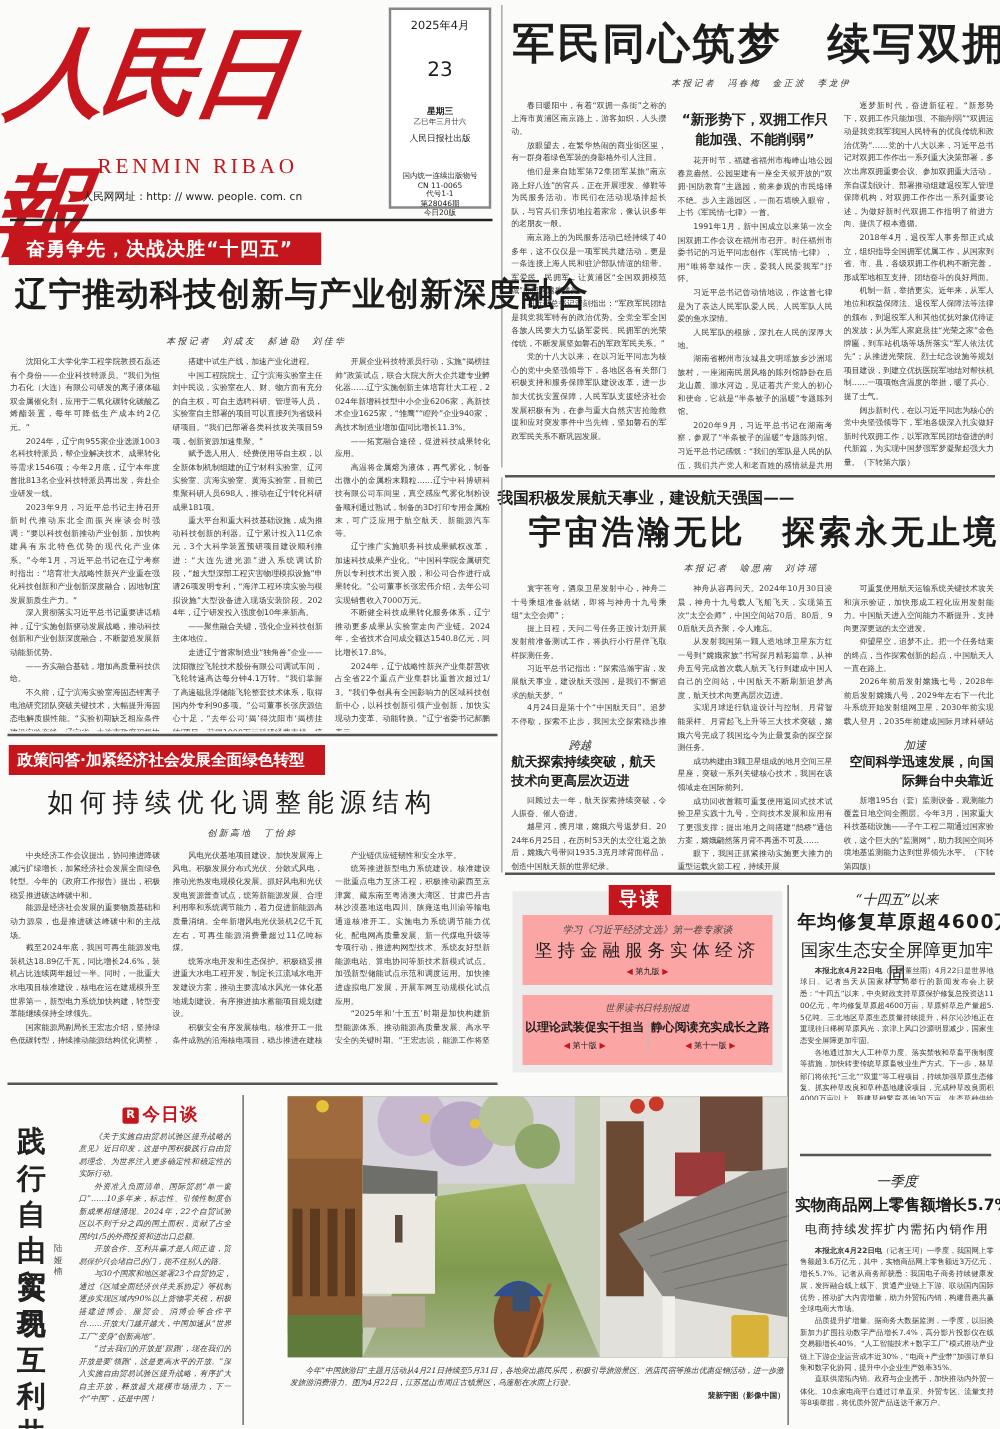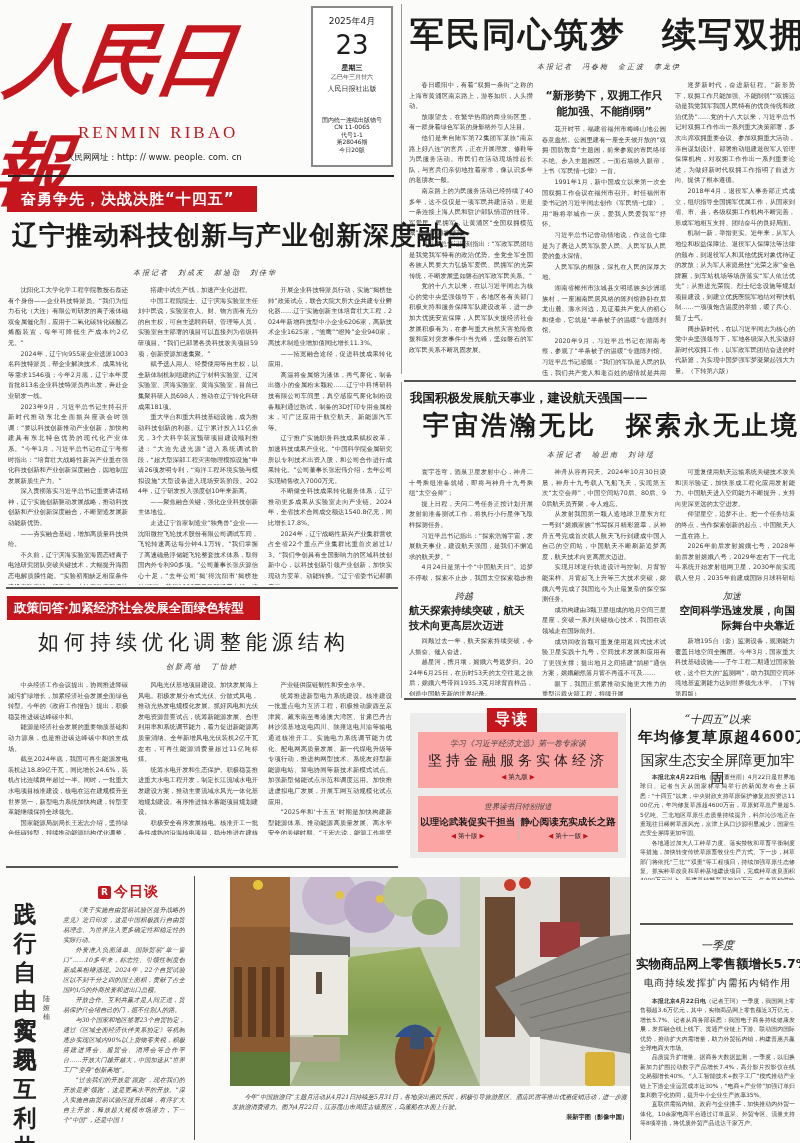--- a/index.html
+++ b/index.html
@@ -6,21 +6,21 @@
 html,body{width:800px;height:1143px;background:#fbfbf9;overflow:hidden}
 body{position:relative;font-family:"DejaVu Sans","Liberation Sans",sans-serif;color:#1d1d1d}
 .abs{position:absolute}
 .serif{font-family:"DejaVu Serif","Liberation Serif",serif}
 .mast-title{left:8px;top:4px;width:285px;height:110px;color:#c4161c;font-family:"DejaVu Serif","Liberation Serif",serif;font-size:78px;font-style:italic;font-weight:bold;letter-spacing:-4px;line-height:110px;transform:skewX(-8deg)}
 .mast-en{left:78px;top:123px;color:#c4161c;font-size:17px;letter-spacing:3px;font-family:"Liberation Serif",serif}
 .mast-url{left:66px;top:152px;font-size:8.5px;color:#222}
 .datebox{left:311px;top:6px;width:82px;height:161px;border:2px solid #888;background:#fff;text-align:center;padding-top:8px}
 .datebox div{line-height:1.25}
 .d-ym{font-size:9px}
-.d-day{font-size:26px;margin:2px 0}
+.d-day{font-size:16px;margin:19px 0}
 .d-wk{font-size:7px;font-weight:bold}
 .d-lunar{font-size:6px;color:#444;margin-bottom:5px}
 .d-pub{font-size:7px;margin-bottom:22px}
 .d-small{font-size:6px}
 .mast-rule{left:8px;top:175px;width:386px;height:2px;background:#222}
 .vrule{width:1px;background:#999}
 .hrule2{height:2px;background:#555}
 .lead-title{left:410px;top:12px;font-size:34px;font-weight:bold;letter-spacing:2px;white-space:nowrap}
 .byline{font-size:7px;color:#333;font-style:italic;letter-spacing:2px;font-family:"Liberation Serif",serif}
 .col{font-size:6.3px;line-height:10.6px;color:#3b3b3b;text-align:justify;overflow:hidden;word-break:break-all}
@@ -109,21 +109,21 @@
 <div class="abs col" style="left:268px;top:285px;width:124px;height:300px">
   <p>开展企业科技特派员行动，实施“揭榜挂帅”政策试点，联合大院大所大企共建专业孵化器……辽宁实施创新主体培育壮大工程，2024年新增科技型中小企业6206家，高新技术企业1625家，“雏鹰”“瞪羚”企业940家，高技术制造业增加值同比增长11.3%。</p>
     <p>——拓宽融合途径，促进科技成果转化应用。</p>
     <p>高温将金属熔为液体，再气雾化，制备出微小的金属粉末颗粒……辽宁中科博研科技有限公司车间里，真空感应气雾化制粉设备顺利通过熟试，制备的3D打印专用金属粉末，可广泛应用于航空航天、新能源汽车等。</p>
     <p>辽宁推广实施职务科技成果赋权改革，加速科技成果产业化。“中国科学院金属研究所以专利技术出资入股，和公司合作进行成果转化。”公司董事长张宏伟介绍，去年公司实现销售收入7000万元。</p>
     <p>不断健全科技成果转化服务体系，辽宁推动更多成果从实验室走向产业链。2024年，全省技术合同成交额达1540.8亿元，同比增长17.8%。</p>
     <p>2024年，辽宁战略性新兴产业集群营收占全省22个重点产业集群比重首次超过1/3。“我们争创具有全国影响力的区域科技创新中心，以科技创新引领产业创新，加快实现动力变革、动能转换。”辽宁省委书记郝鹏表示。</p>
 </div>
 <div class="abs hrule2" style="left:6px;top:587px;width:392px"></div>
 
-<div class="abs" style="left:410px;top:390px;font-size:12.5px;font-weight:bold;white-space:nowrap">我国积极发展航天事业，建设航天强国——</div>
+<div class="abs" style="left:398px;top:390px;font-size:12.5px;font-weight:bold;white-space:nowrap">我国积极发展航天事业，建设航天强国——</div>
 <div class="abs serif" style="left:423px;top:408px;font-size:26px;letter-spacing:3px;white-space:nowrap;font-weight:bold">宇宙浩瀚无比　探索永无止境</div>
 <div class="abs byline" style="left:547px;top:450px">本报记者　喻思南　刘诗瑶</div>
 
 <div class="abs col" style="left:409px;top:467px;width:124px;height:117px">
   <p>寰宇苍穹，酒泉卫星发射中心，神舟二十号乘组准备就绪，即将与神舟十九号乘组“太空会师”；</p>
     <p>提上日程，天问二号任务正按计划开展发射前准备测试工作，将执行小行星伴飞取样探测任务。</p>
     <p>习近平总书记指出：“探索浩瀚宇宙，发展航天事业，建设航天强国，是我们不懈追求的航天梦。”</p>
     <p>4月24日是第十个“中国航天日”。追梦不停歇，探索不止步，我国太空探索稳步推进，朝着建设航天强国的目标奋勇前行。</p>
 </div>
 <div class="abs serif" style="left:455px;top:590px;font-size:9px;font-style:italic;color:#333">跨越</div>

